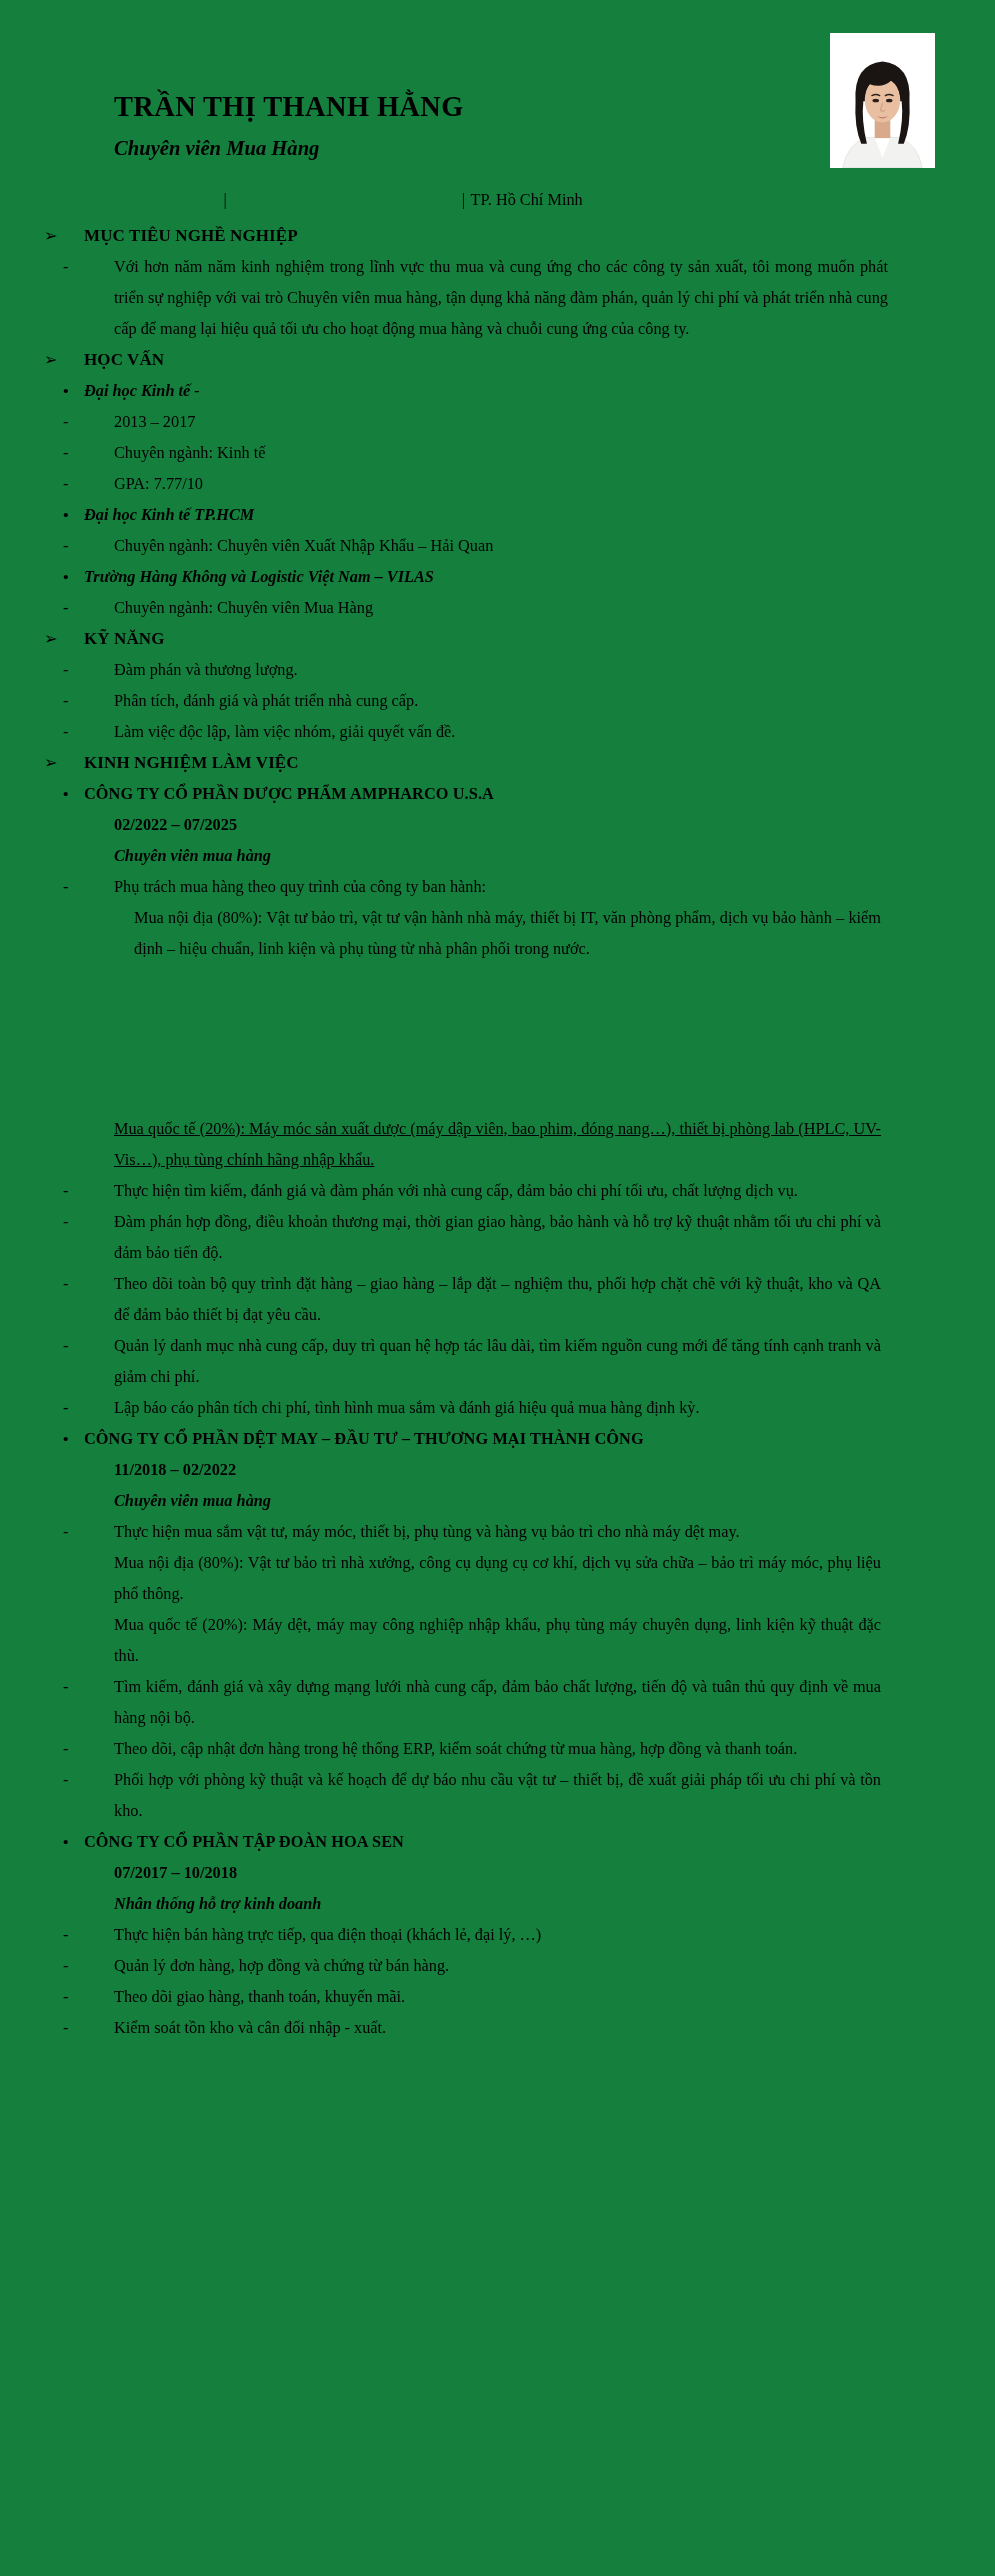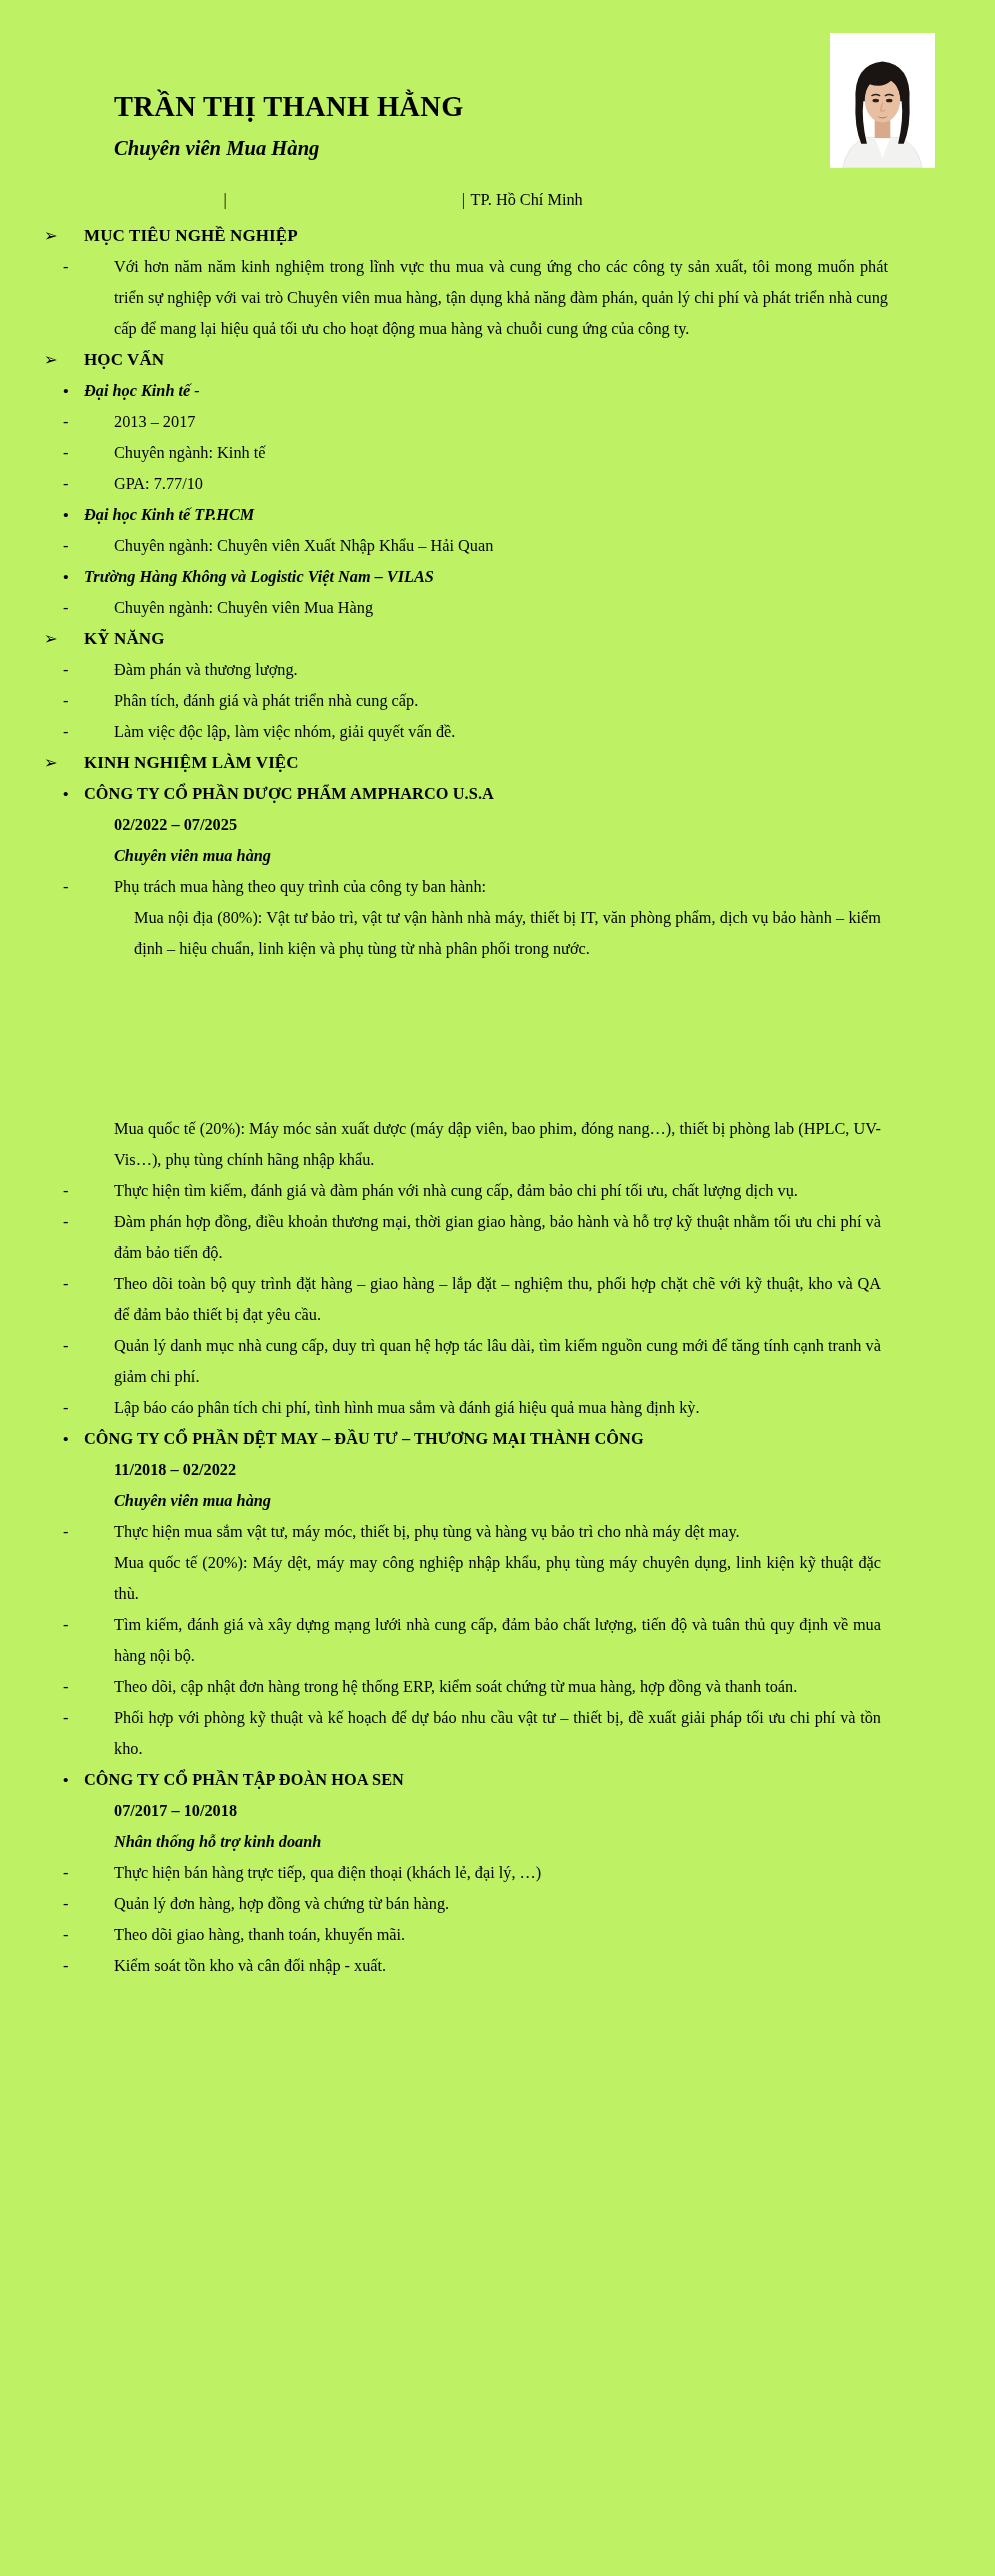--- a/index.html
+++ b/index.html
@@ -5,21 +5,21 @@
 <style>
   html, body {
     margin: 0;
     padding: 0;
     background: #ffffff;
   }
   .page {
     position: relative;
     width: 995px;
     height: 2576px;
-    background: #bef264;
+    background: #15803d;
     font-family: "Liberation Serif", "DejaVu Serif", serif;
     color: #000000;
     overflow: hidden;
   }
 
   
   .header {
     position: absolute;
     left: 0;
     top: 0;
@@ -320,21 +320,21 @@
     <div class="dash">
       <span class="mark">-</span>
       <span>Phụ trách mua hàng theo quy trình của công ty ban hành:</span>
     </div>
     <div class="cont just" style="padding-right:114px;margin-left:20px;">
       <span>Mua nội địa (80%): Vật tư bảo trì, vật tư vận hành nhà máy, thiết bị IT, văn phòng phẩm, dịch vụ bảo hành – kiểm định – hiệu chuẩn, linh kiện và phụ tùng từ nhà phân phối trong nước.</span>
     </div>
 
     <div class="spacer-page"></div>
 
-    <div class="cont just" style="padding-right:114px;">
+    <div class="cont just" style="padding-right:114px;text-decoration:underline;">
       <span>Mua quốc tế (20%): Máy móc sản xuất dược (máy dập viên, bao phim, đóng nang…), thiết bị phòng lab (HPLC, UV-Vis…), phụ tùng chính hãng nhập khẩu.</span>
     </div>
 
     <div class="dash just" style="padding-right:114px;">
       <span class="mark">-</span>
       <span>Thực hiện tìm kiếm, đánh giá và đàm phán với nhà cung cấp, đảm bảo chi phí tối ưu, chất lượng dịch vụ.</span>
     </div>
     <div class="dash just" style="padding-right:114px;">
       <span class="mark">-</span>
       <span>Đàm phán hợp đồng, điều khoản thương mại, thời gian giao hàng, bảo hành và hỗ trợ kỹ thuật nhằm tối ưu chi phí và đảm bảo tiến độ.</span>
@@ -355,20 +355,23 @@
     <div class="bul caps">
       <span class="dot">•</span>
       <span>CÔNG TY CỔ PHẦN DỆT MAY – ĐẦU TƯ – THƯƠNG MẠI THÀNH CÔNG</span>
     </div>
     <div class="meta">11/2018 – 02/2022</div>
     <div class="meta role">Chuyên viên mua hàng</div>
 
     <div class="dash">
       <span class="mark">-</span>
       <span>Thực hiện mua sắm vật tư, máy móc, thiết bị, phụ tùng và hàng vụ bảo trì cho nhà máy dệt may.</span>
+    </div>
+    <div class="cont just" style="padding-right:114px;">
+      <span>Mua nội địa (80%): Vật tư bảo trì nhà xưởng, công cụ dụng cụ cơ khí, dịch vụ sửa chữa – bảo trì máy móc, phụ liệu phổ thông.</span>
     </div>
     <div class="cont just" style="padding-right:114px;">
       <span>Mua quốc tế (20%): Máy dệt, máy may công nghiệp nhập khẩu, phụ tùng máy chuyên dụng, linh kiện kỹ thuật đặc thù.</span>
     </div>
 
     <div class="dash just" style="padding-right:114px;">
       <span class="mark">-</span>
       <span>Tìm kiếm, đánh giá và xây dựng mạng lưới nhà cung cấp, đảm bảo chất lượng, tiến độ và tuân thủ quy định về mua hàng nội bộ.</span>
     </div>
     <div class="dash just" style="padding-right:114px;">

